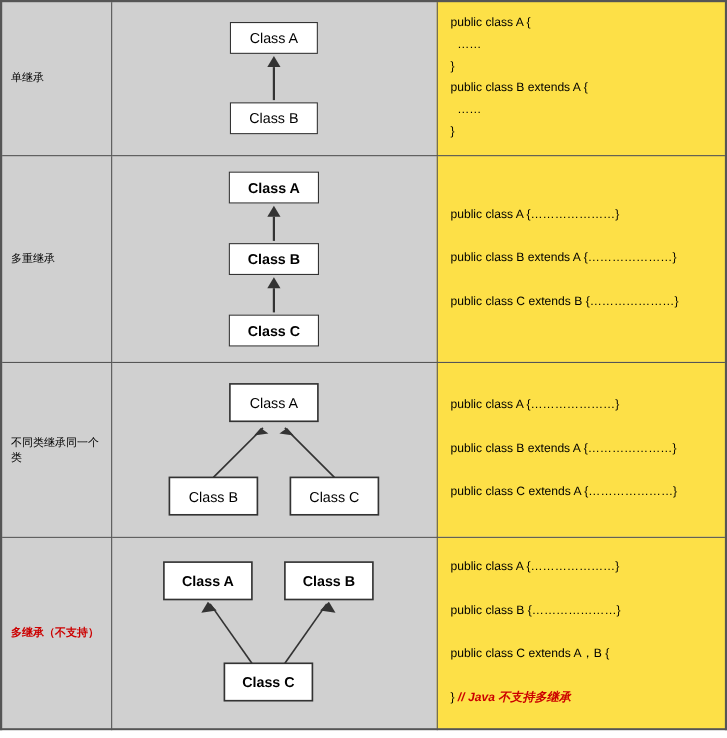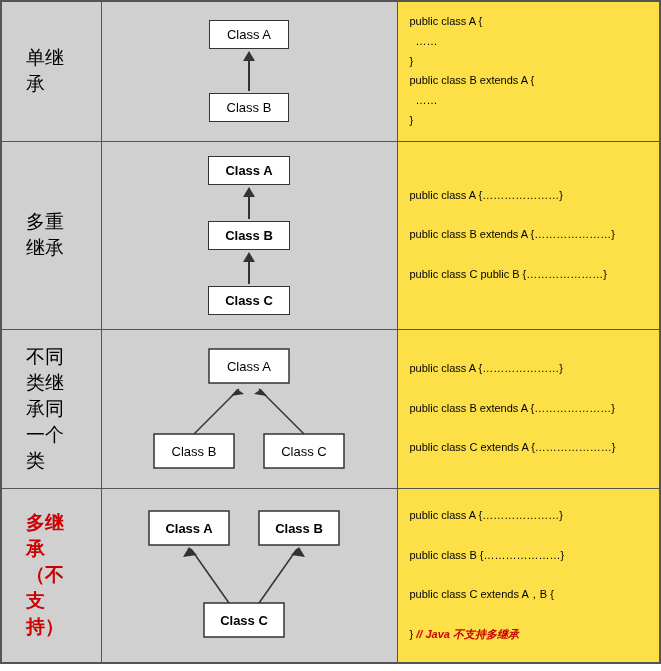--- a/index.html
+++ b/index.html
@@ -13,23 +13,23 @@
       width: 661px;
       border-collapse: collapse;
       border: 2px solid #555;
     }
     .table td {
       border: 1.5px solid #555;
       vertical-align: middle;
     }
     .label-cell {
       width: 100px;
-      padding: 10px 24px;
+      padding: 10px 8px;
       background: #d0d0d0;
-      font-size: 19px;
+      font-size: 10px;
       font-weight: normal;
       text-align: left;
       vertical-align: middle;
     }
     .label-cell.red {
       color: #cc0000;
       font-weight: bold;
     }
     .diagram-cell {
       width: 296px;
@@ -148,21 +148,21 @@
           <div class="arrow-line" style="height:22px;"></div>
         </div>
         <div class="class-box bold-text">Class C</div>
       </div>
     </td>
     <td class="code-cell">
       <div>public class A {…………………}</div>
       <div>&nbsp;</div>
       <div>public class B <span class="code-keyword">extends A</span> {…………………}</div>
       <div>&nbsp;</div>
-      <div>public class C <span class="code-keyword">public B</span> {…………………}</div>
+      <div>public class C <span class="code-keyword">extends B</span> {…………………}</div>
     </td>
   </tr>
 
   <tr>
     <td class="label-cell">不同类继承同一个类</td>
     <td class="diagram-cell">
 
       <svg width="200" height="130">
 
         <rect x="60" y="5" width="80" height="34" fill="white" stroke="#333" stroke-width="1.5"></rect>

